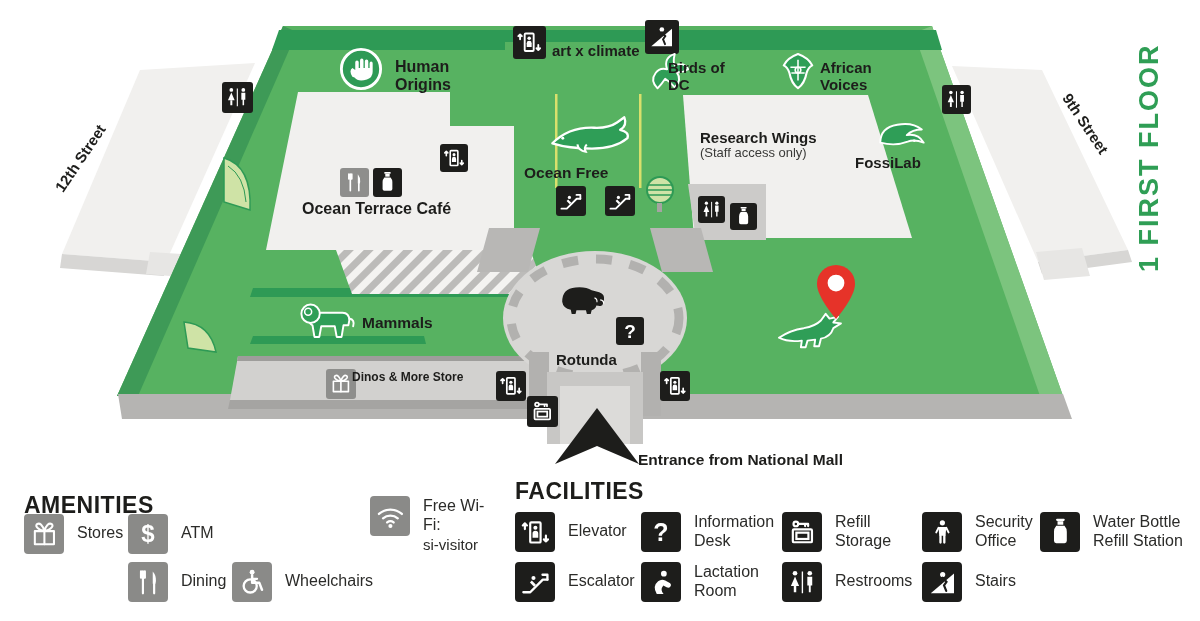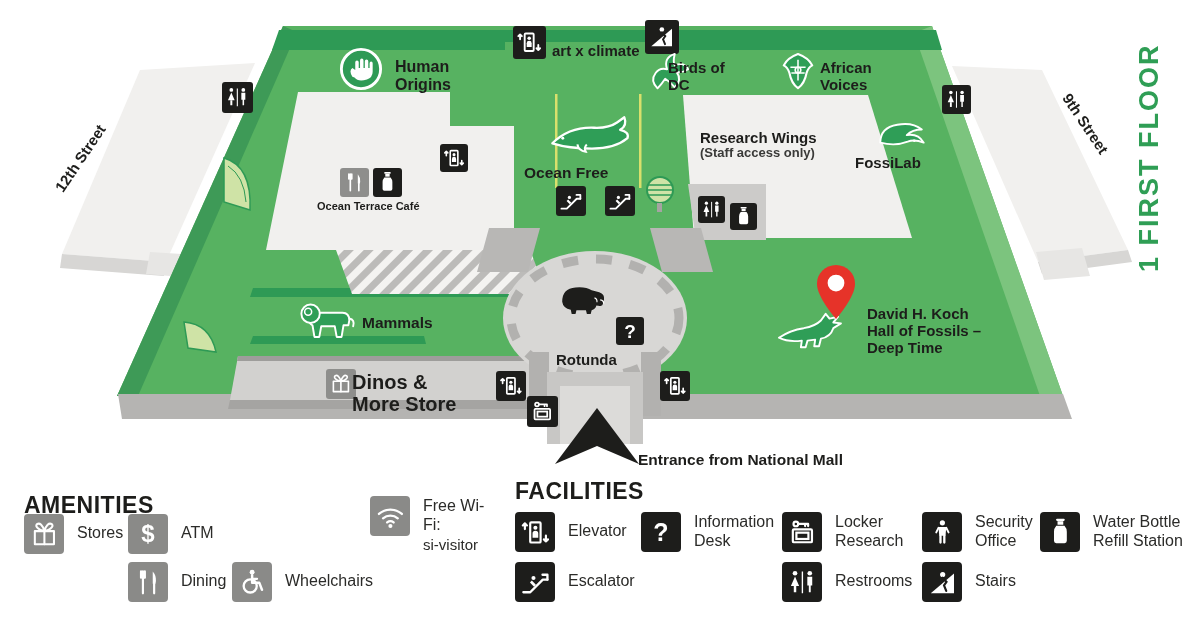--- a/index.html
+++ b/index.html
@@ -363,27 +363,26 @@
         <use href="#s-pin"></use>
       </svg>
     </div>
 
   <div class="mlabel" style="left:395px;top:58px;width:80px;font-size:16px">Human Origins</div>
   <div class="mlabel nowrap" style="left:552px;top:43px;font-size:15px">art x climate</div>
   <div class="mlabel center" style="left:668px;top:60px;width:64px;font-size:15px">Birds of DC</div>
   <div class="mlabel" style="left:820px;top:60px;width:64px;font-size:15px">African Voices</div>
   <div class="mlabel center nowrap" style="left:524px;top:164px;width:110px;font-size:15.5px">Ocean Free</div>
   <div class="mlabel center nowrap" style="left:700px;top:130px;width:150px;font-size:15px">Research Wings</div>
-  <div class="mlabel center nowrap" style="left:700px;top:146px;width:150px;font-size:13px;font-weight:700;color:#3a3a38">(Staff access only)</div>
+  <div class="mlabel center nowrap" style="left:700px;top:146px;width:150px;font-size:13px;font-weight:400;color:#3a3a38">(Staff access only)</div>
   <div class="mlabel center" style="left:855px;top:155px;width:80px;font-size:15px">FossiLab</div>
-  <div class="mlabel nowrap" style="left:317px;top:200px;font-size:11px">Ocean Terrace Café</div>
+  <div class="mlabel nowrap" style="left:302px;top:200px;font-size:16px">Ocean Terrace Café</div>
   <div class="mlabel nowrap" style="left:362px;top:314px;font-size:15.5px">Mammals</div>
   <div class="mlabel center" style="left:556px;top:352px;width:80px;font-size:15px">Rotunda</div>
-  <div class="mlabel center" style="left:867px;top:306px;width:118px;font-size:15px">David H. Koch Hall of Fossils – Deep Time</div>
-  <div class="mlabel center" style="left:352px;top:371px;width:112px;font-size:20px">Dinos &amp; More Store</div>
+  <div class="mlabel center" style="left:352px;top:371px;width:112px;font-size:12px">Dinos &amp; More Store</div>
   <div class="mlabel nowrap" style="left:638px;top:451px;font-size:15.5px">Entrance from National Mall</div>
   <div class="street" style="left:32px;top:132px;width:120px;transform:rotate(-56deg)">12th Street</div>
   <div class="street" style="left:1042px;top:132px;width:110px;transform:rotate(56deg)">9th Street</div>
   <div class="floor-label">1  FIRST FLOOR</div>
 
   <div class="leg-title" style="left:24px;top:492px">AMENITIES</div>
 
   <div class="leg-item single" style="left:24px;top:514px">
     <div class="leg-ic gray">
         <svg>
@@ -441,21 +440,21 @@
         <span class="qmark" style="font-size:25px">?</span>
       </div>
     <div class="leg-label w110">Information Desk</div>
   </div>
   <div class="leg-item" style="left:782px;top:512px">
     <div class="leg-ic black">
         <svg>
           <use href="#s-lock"></use>
         </svg>
       </div>
-    <div class="leg-label w84">Locker Research</div>
+    <div class="leg-label w84">Refill Storage</div>
   </div>
   <div class="leg-item" style="left:922px;top:512px">
     <div class="leg-ic black">
         <svg>
           <use href="#s-sec"></use>
         </svg>
       </div>
     <div class="leg-label w84">Security Office</div>
   </div>
   <div class="leg-item" style="left:1040px;top:512px">
@@ -467,20 +466,28 @@
     <div class="leg-label w110">Water Bottle Refill Station</div>
   </div>
   <div class="leg-item single" style="left:515px;top:562px">
     <div class="leg-ic black">
         <svg>
           <use href="#s-esc"></use>
         </svg>
       </div>
     <div class="leg-label">Escalator</div>
   </div>
+  <div class="leg-item" style="left:641px;top:562px">
+    <div class="leg-ic black">
+        <svg>
+          <use href="#s-lact"></use>
+        </svg>
+      </div>
+    <div class="leg-label w95">Lactation Room</div>
+  </div>
   <div class="leg-item single" style="left:782px;top:562px">
     <div class="leg-ic black">
         <svg>
           <use href="#s-rest"></use>
         </svg>
       </div>
     <div class="leg-label">Restrooms</div>
   </div>
   <div class="leg-item single" style="left:922px;top:562px">
     <div class="leg-ic black">

